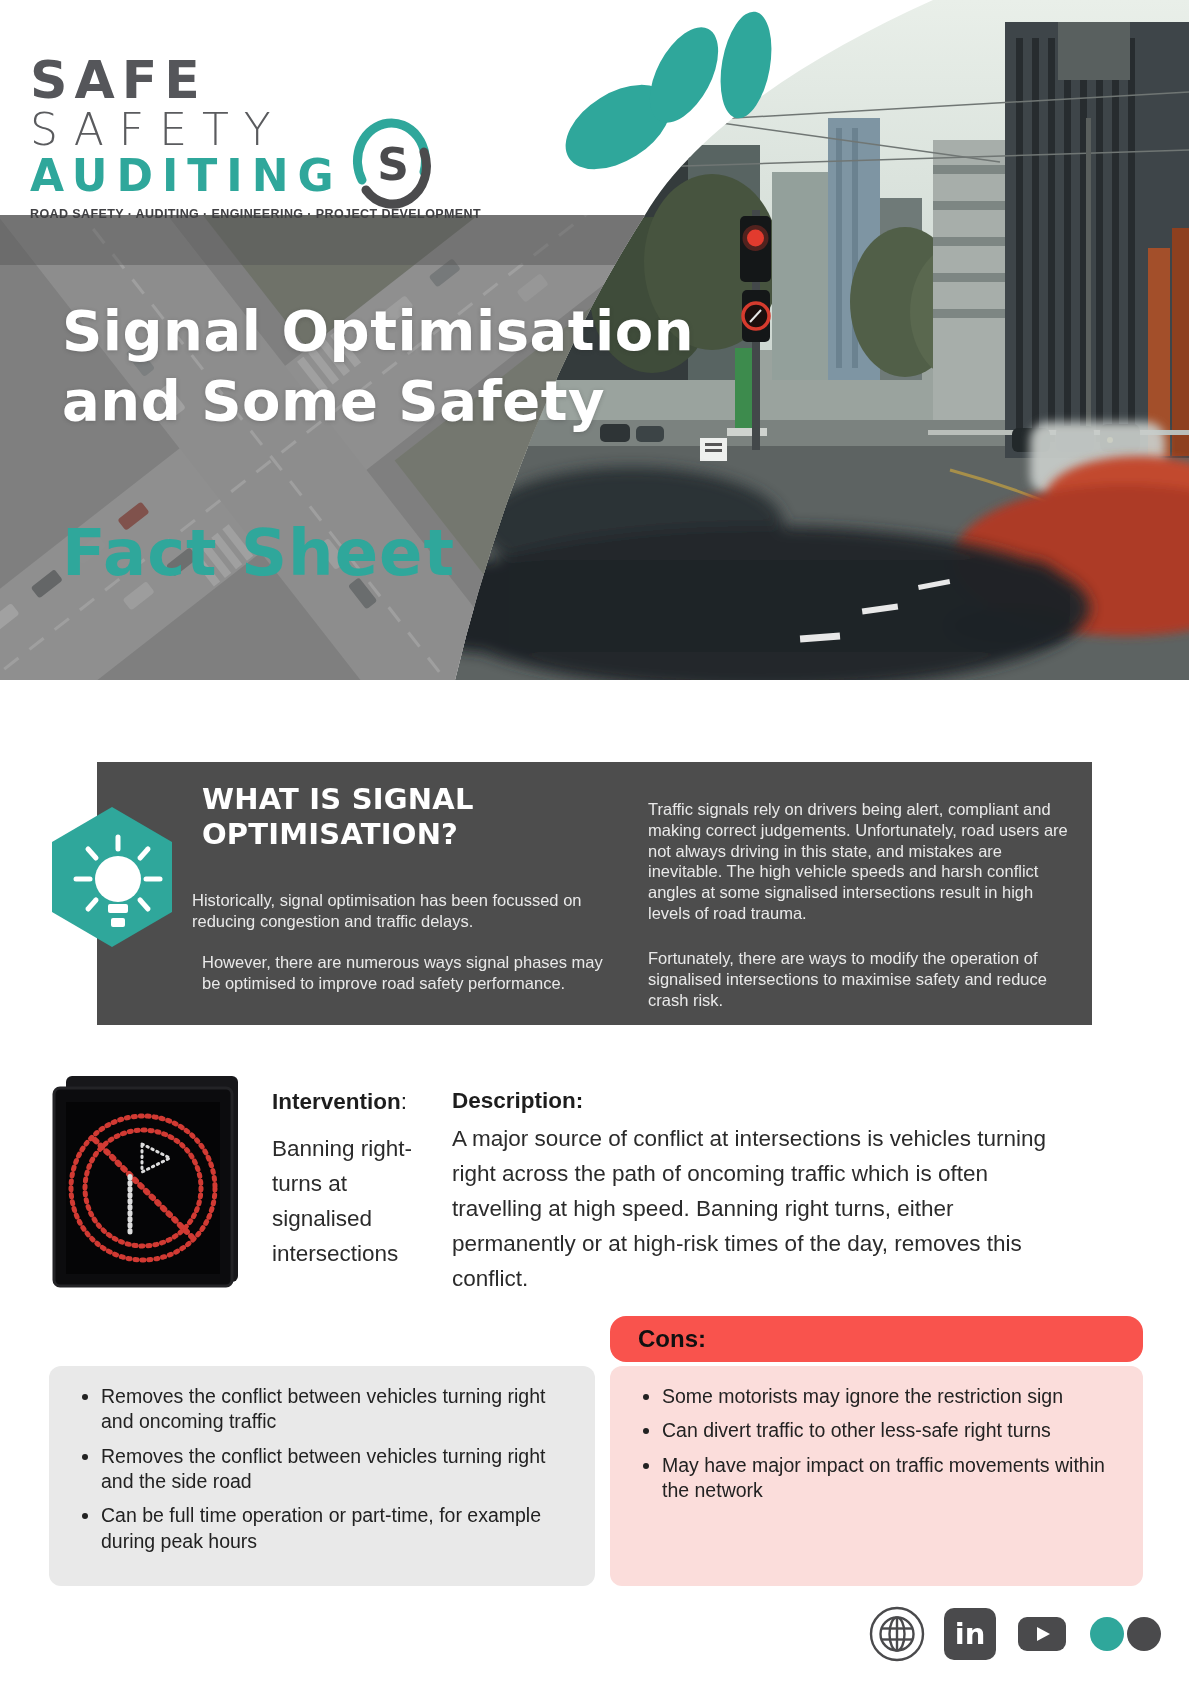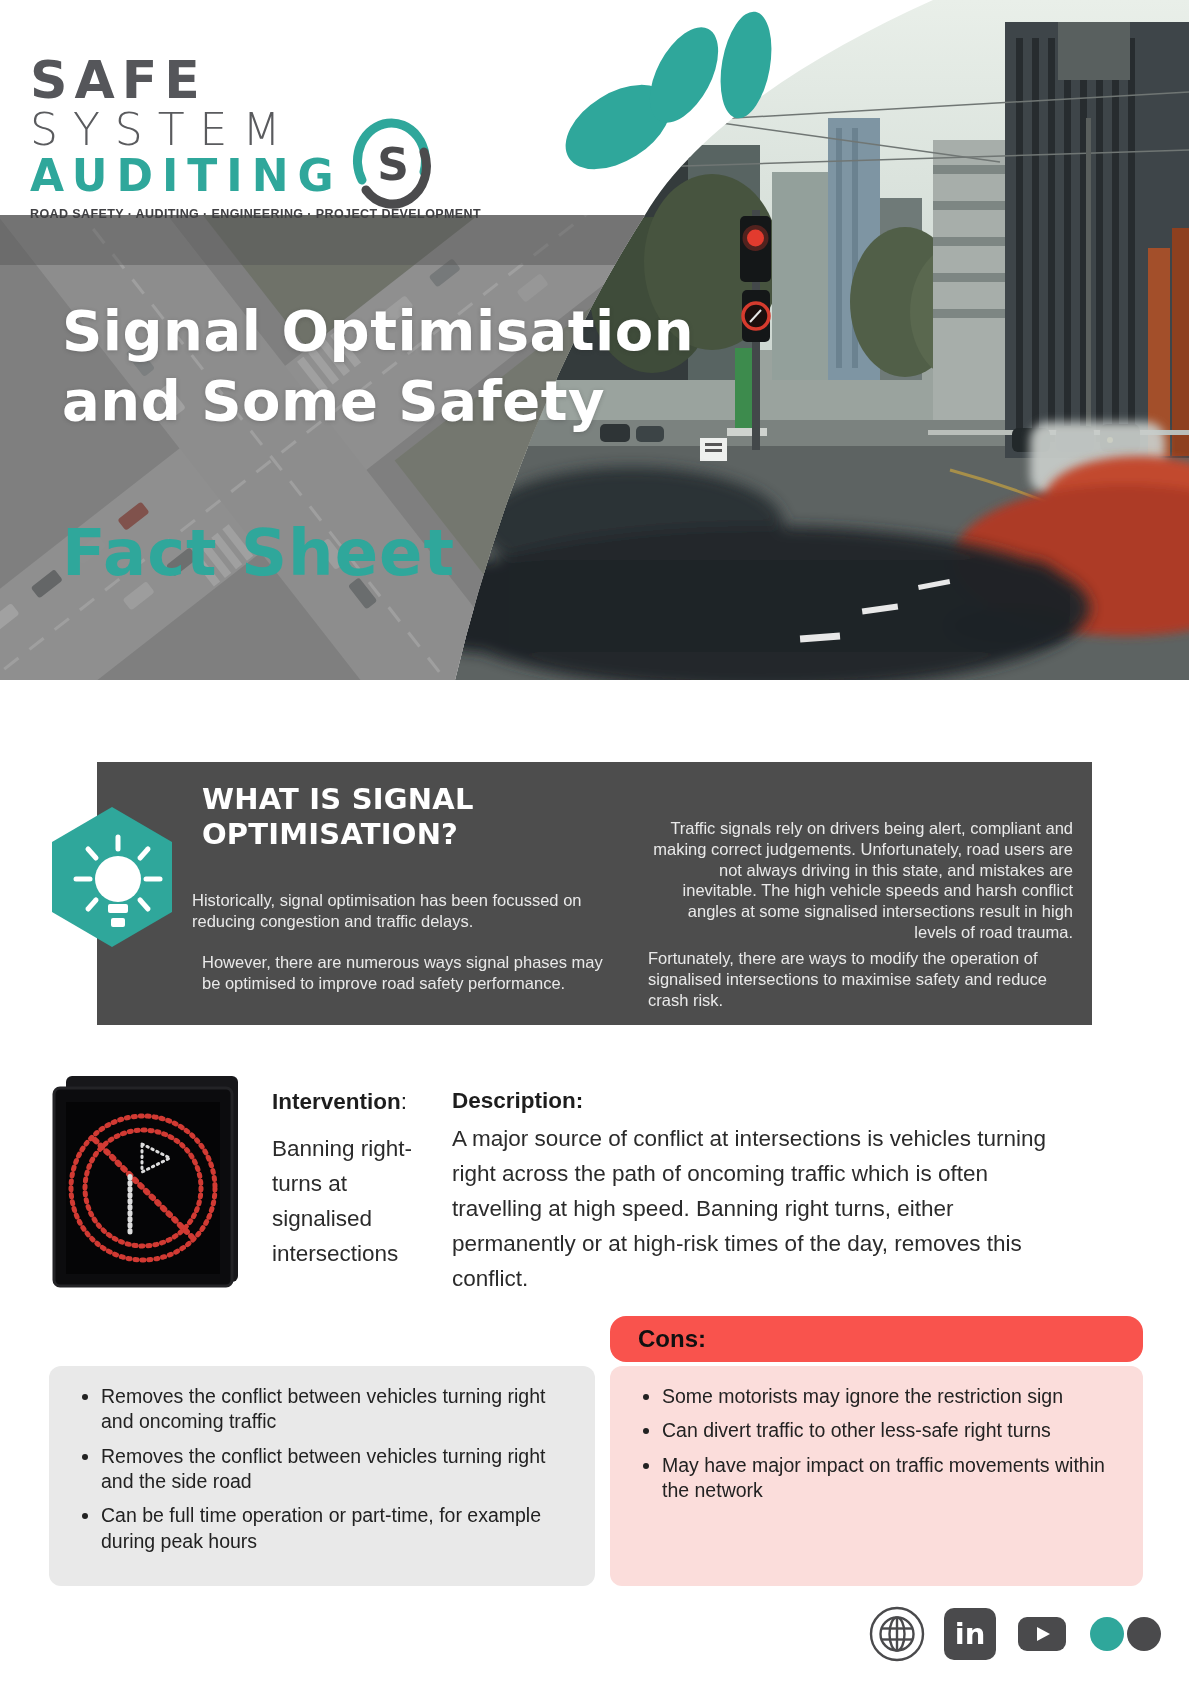--- a/index.html
+++ b/index.html
@@ -32,21 +32,21 @@
   
   .what-box{left:97px;top:762px;width:995px;height:263px;background:#4d4d4d;}
   .what-heading{
     position:absolute;left:105px;top:20px;width:370px;
     font-family:"DejaVu Sans",sans-serif;font-weight:800;font-size:29px;line-height:1.2;
     color:#ffffff;letter-spacing:.2px;
   }
   .what-p{position:absolute;font-size:16.5px;line-height:1.26;color:#e9e9e9;}
   .what-left-p1{left:95px;top:128px;width:415px;}
   .what-left-p2{left:105px;top:190px;width:415px;}
-  .what-right-p1{left:551px;top:56px;width:425px;text-align:right;}
+  .what-right-p1{left:551px;top:37px;width:425px;}
   .what-right-p2{left:551px;top:186px;width:425px;}
 
   
   .int-label-col{left:272px;top:1088px;width:178px;font-size:22.5px;line-height:1.25;color:#1d1d1d;}
   .int-label b{font-weight:700;}
   .int-text{margin-top:15px;line-height:35px;color:#2b2b2b;}
   .desc-col{left:452px;top:1088px;width:600px;}
   .desc-label{font-size:22.5px;font-weight:700;color:#1d1d1d;}
   .desc-text{margin-top:7px;font-size:22.5px;line-height:35px;color:#2b2b2b;}
 
@@ -238,21 +238,21 @@
   <svg class="abs" style="left:548px;top:5px;" width="270" height="170" viewBox="0 0 270 170" aria-hidden="true">
     <g fill="#2fa79b">
       <ellipse transform="translate(70,122) rotate(-32)" rx="58" ry="34"></ellipse>
       <ellipse transform="translate(136,70) rotate(-62)" rx="52" ry="27"></ellipse>
       <ellipse transform="translate(198,60) rotate(-80)" rx="54" ry="24"></ellipse>
     </g>
   </svg>
 
   <div class="abs logo-block">
     <div class="logo-line1">SAFE</div>
-    <div class="logo-line2">SYSTEM</div>
+    <div class="logo-line2">SAFETY</div>
     <div class="logo-line3">AUDITING</div>
     <div class="logo-tagline">ROAD SAFETY · AUDITING · ENGINEERING · PROJECT DEVELOPMENT</div>
   </div>
   <svg class="abs" style="left:352px;top:118px;" width="82" height="92" viewBox="0 0 82 92" aria-hidden="true">
     <path d="M10,62 A34 38 0 1 1 72,54" fill="none" stroke="#2fa79b" stroke-width="9" stroke-linecap="round"></path>
     <path d="M72,34 A34 38 0 0 1 14,72" fill="none" stroke="#4b4b4d" stroke-width="9" stroke-linecap="round"></path>
     <text x="41" y="62" text-anchor="middle" font-family="DejaVu Sans,sans-serif" font-size="44" font-weight="800" fill="#4b4b4d">S</text>
   </svg>
 
   <div class="abs hero-title">

